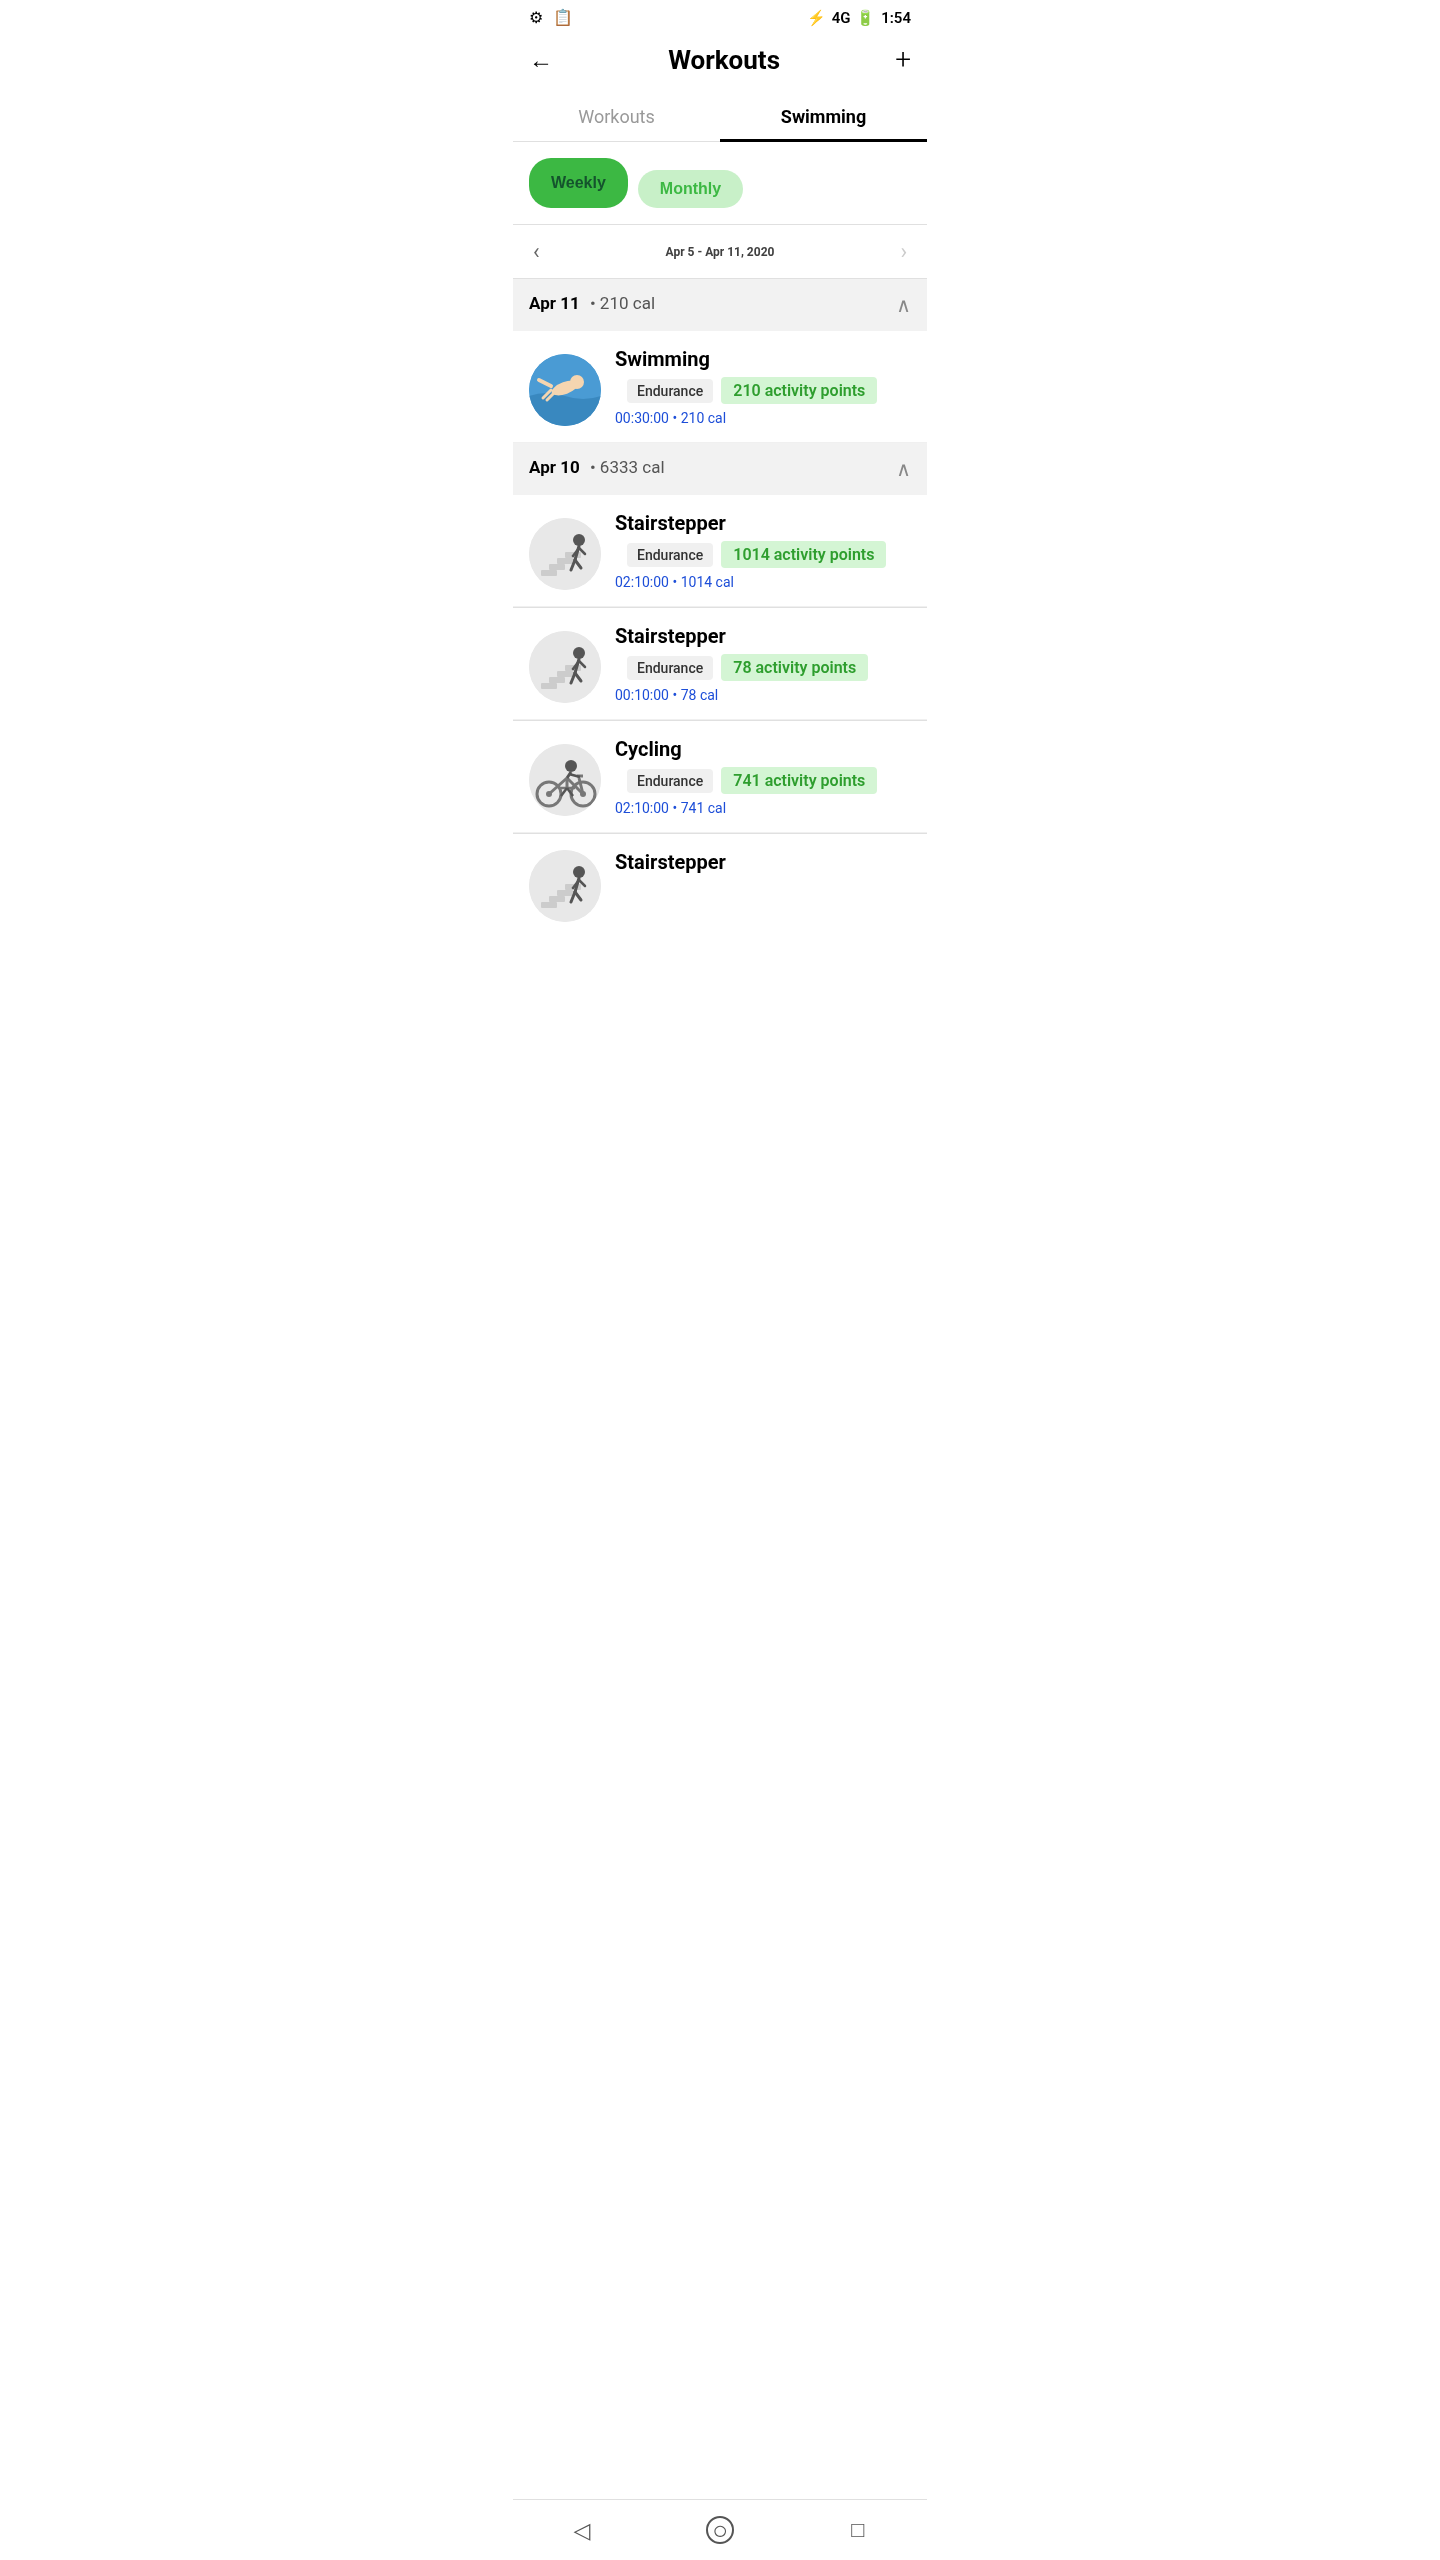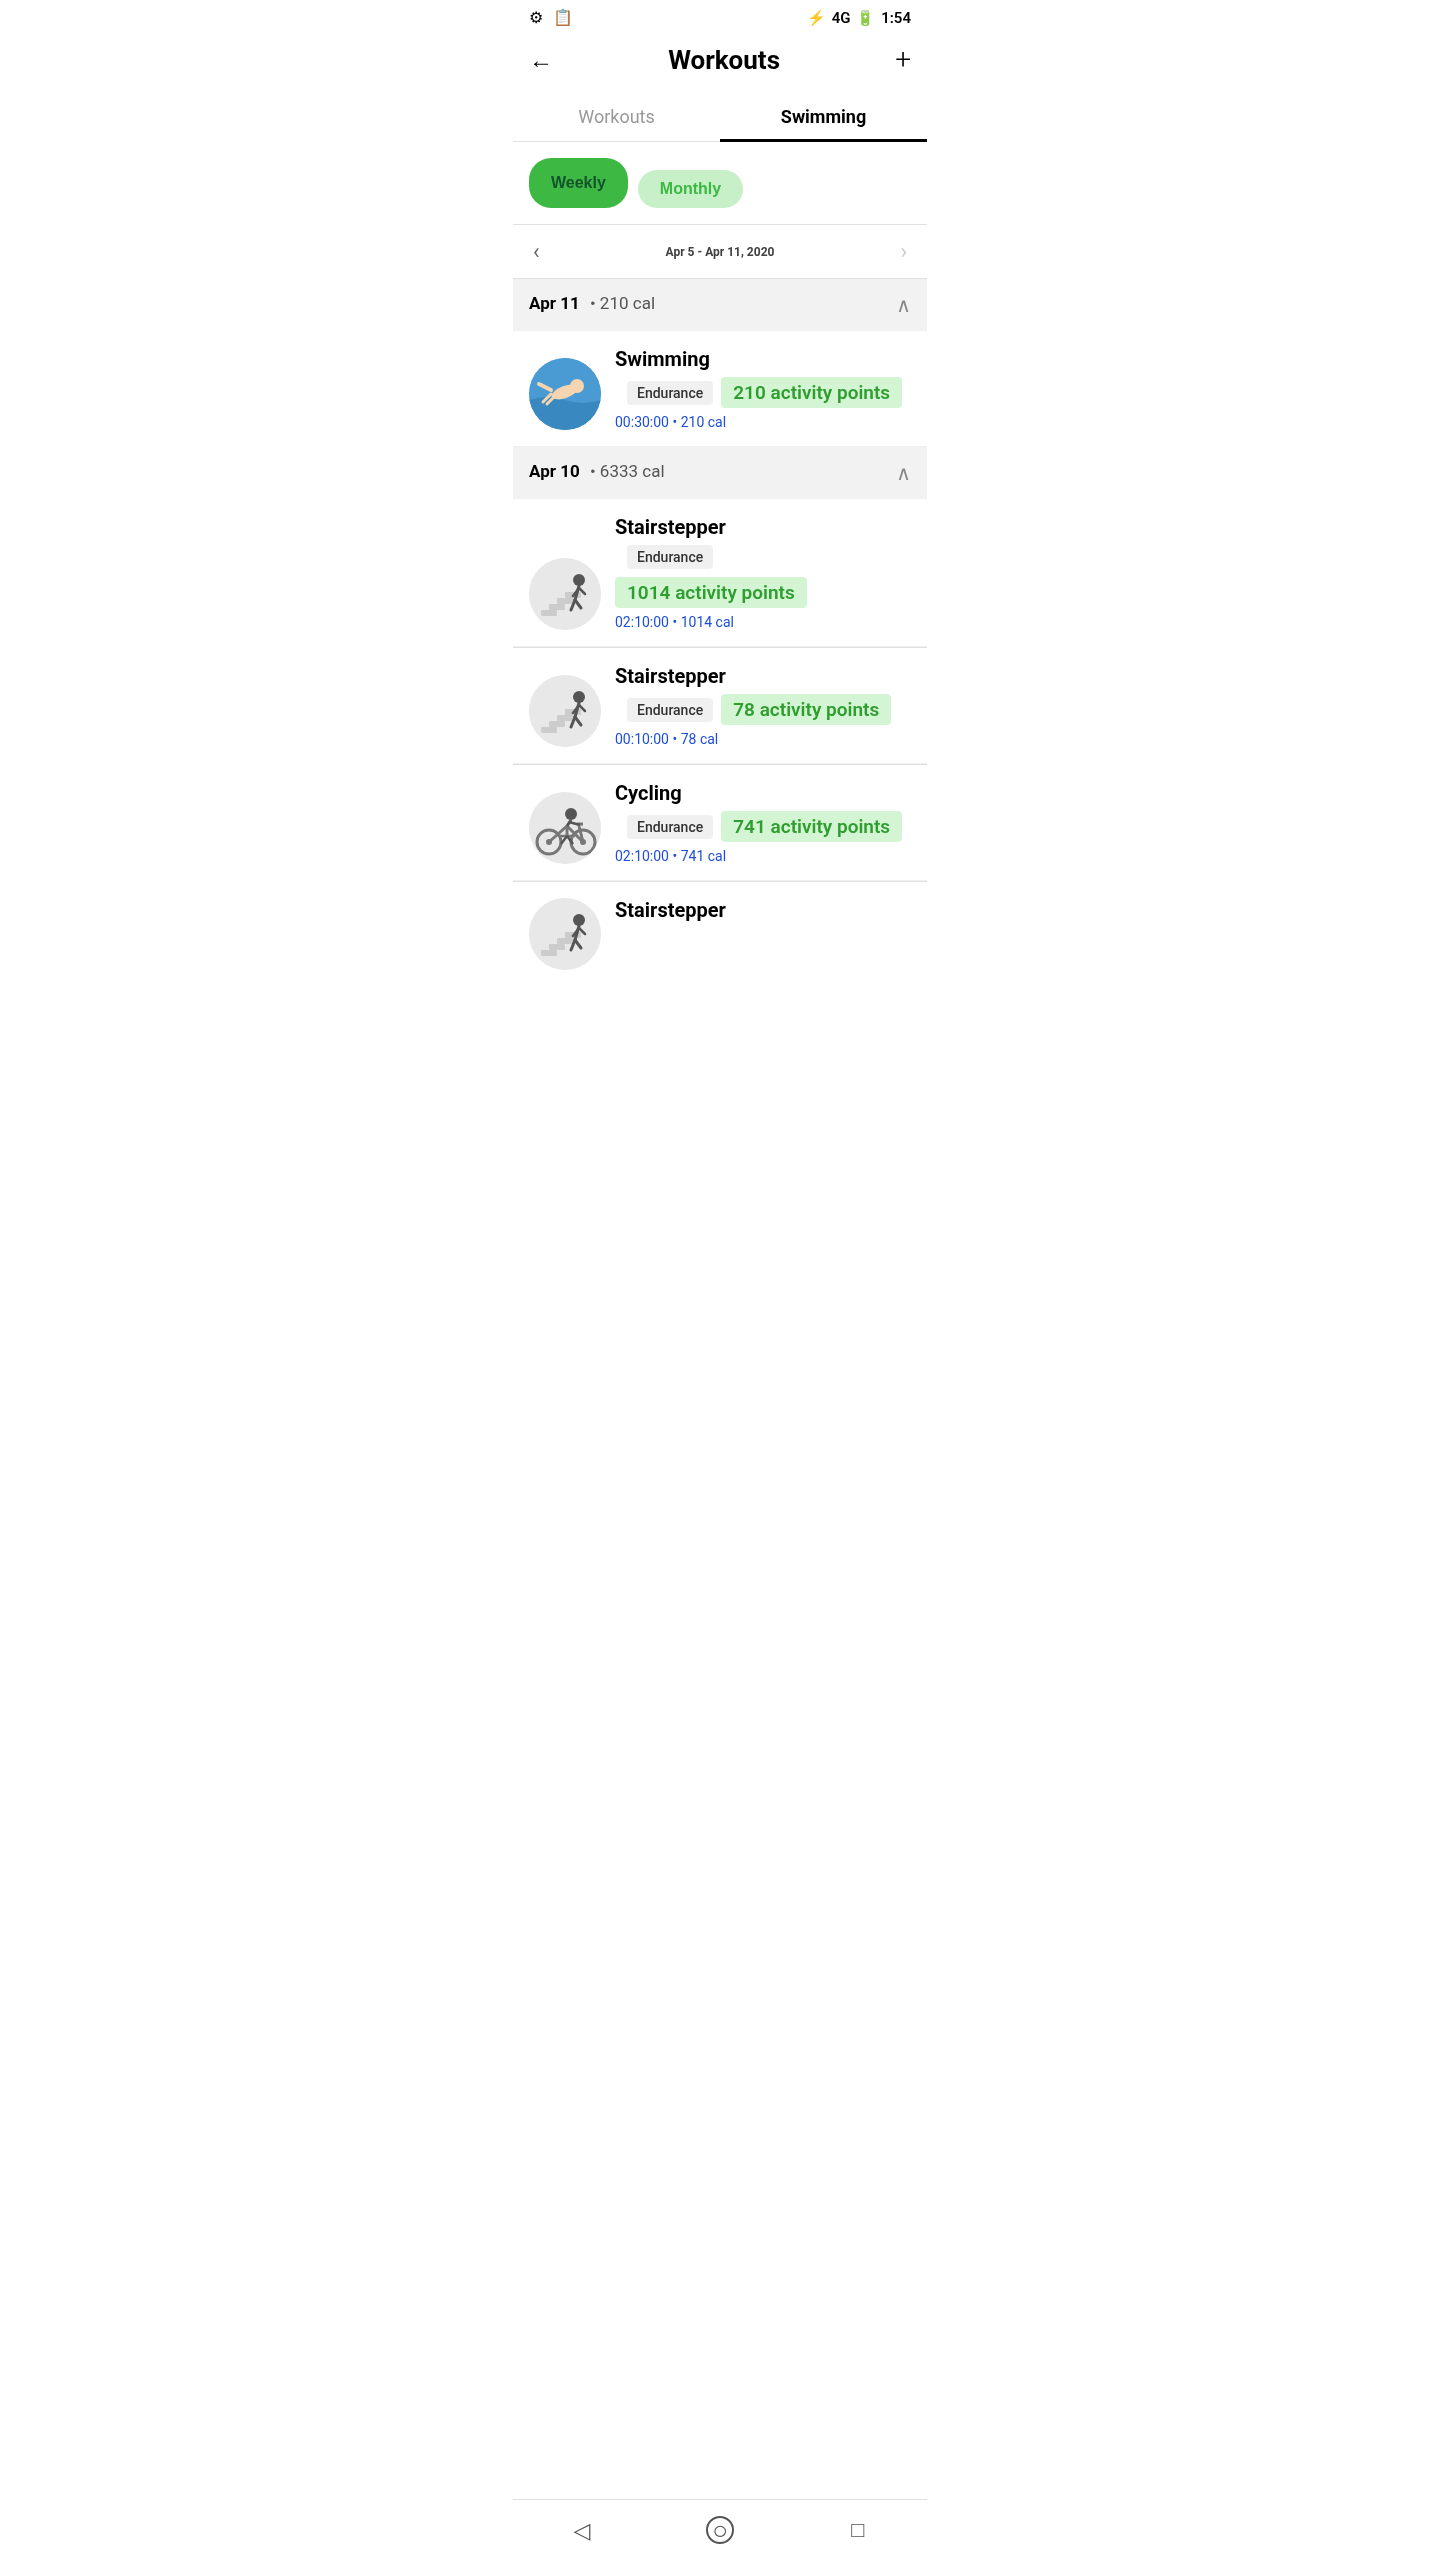--- a/index.html
+++ b/index.html
@@ -217,21 +217,21 @@
       border-radius: 4px;
       font-size: 14px;
       font-weight: 500;
       margin-left: 12px;
     }
     .tag-points {
       background: #d4f5d4;
       color: #2e9e2e;
       padding: 4px 12px;
       border-radius: 4px;
-      font-size: 19px;
+      font-size: 16px;
       font-weight: 600;
     }
     .workout-meta {
       font-size: 14px;
       color: #1d4ed8;
     }
 
     
     .swim-icon {
       width: 72px;

